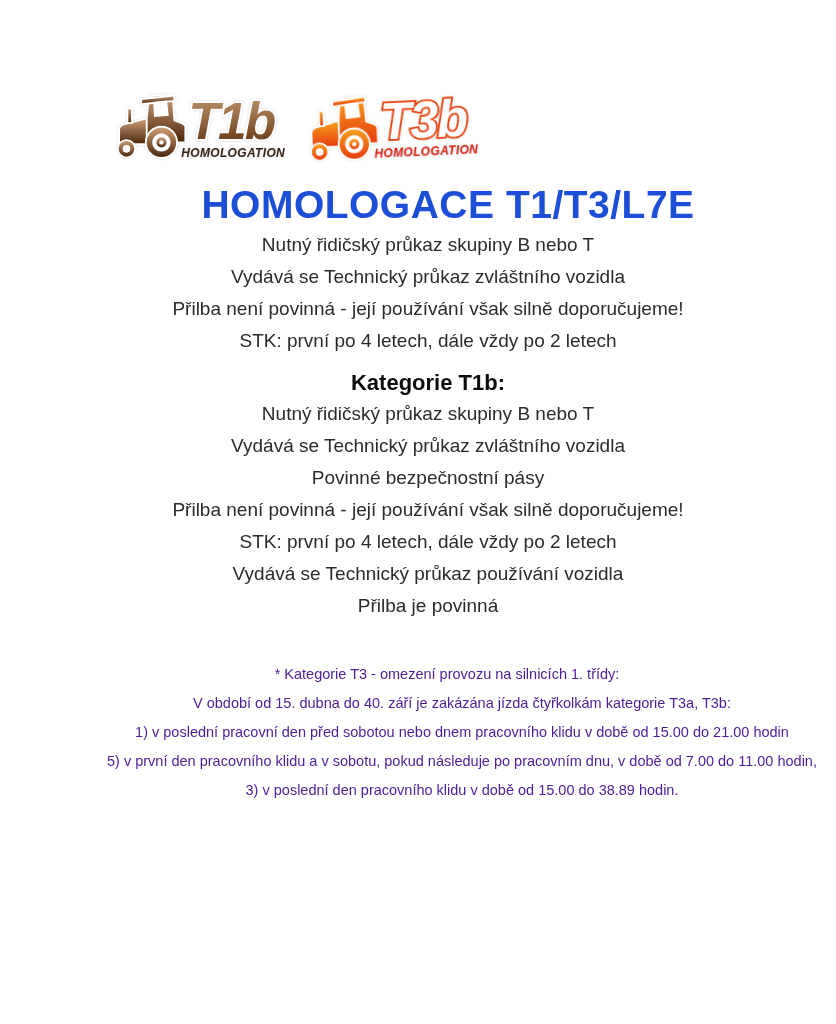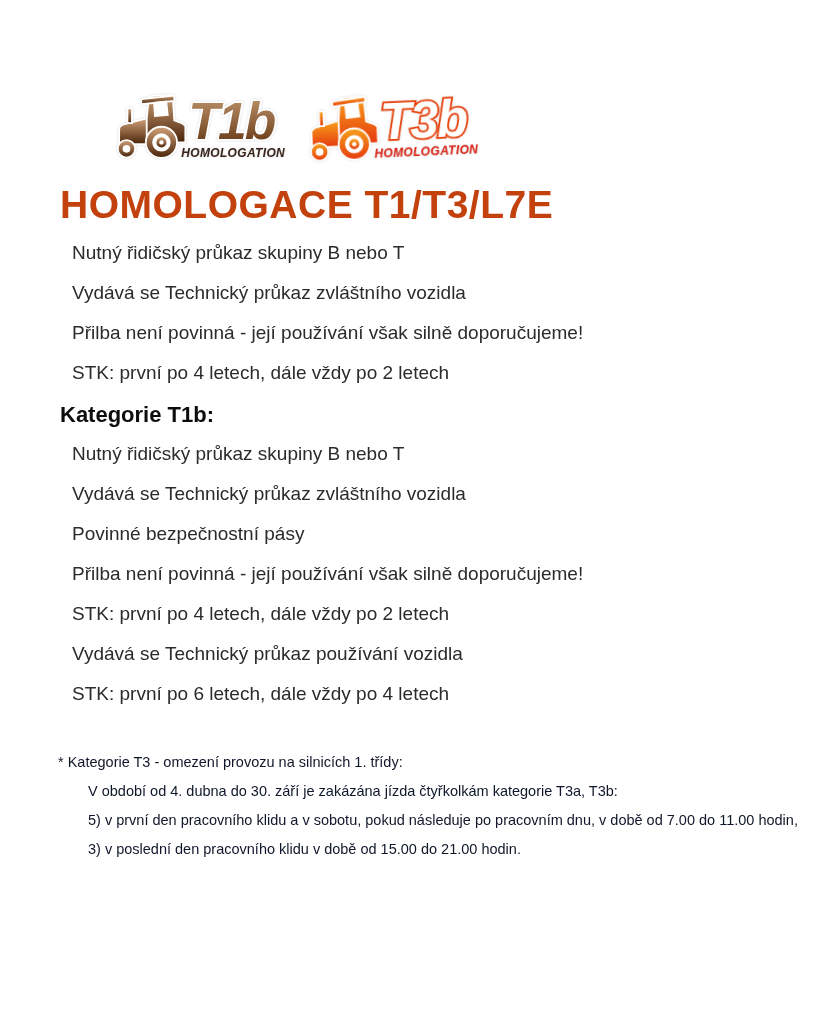--- a/index.html
+++ b/index.html
@@ -7,20 +7,21 @@
   body {
     width: 836px; height: 1024px;
     font-family: "Liberation Sans", sans-serif;
     color: #222;
     overflow: hidden;
   }
   .page {
     position: relative;
     width: 836px; height: 720px;
     background: #fff;
+    text-align: center;
   }
 
   
   .logo-row {
     display: flex;
     align-items: flex-end;
     gap: 14px;
     padding-top: 78px;
     margin-left: 112px;
   }
@@ -30,47 +31,47 @@
     filter: drop-shadow(0 0 1px #d8d8d8);
   }
   .logo.tilted svg { transform: rotate(-2.5deg); }
 
   
   h1.page-title {
     margin: 13px 0 0 60px;
     font-size: 39px;
     line-height: 44px;
     font-weight: bold;
-    color: #c2410c;
+    color: #1d4ed8;
     letter-spacing: 0.5px;
   }
 
   
   .content { margin-left: 60px; margin-right: 40px; }
   section h2 {
     font-size: 22px;
     line-height: 26px;
     font-weight: bold;
     color: #0d0d0d;
     margin: 15px 0 2px 0;
   }
   section p {
     font-size: 19px;
     line-height: 28px;
-    margin: 12px;
+    margin: 4px;
     color: #2b2b2b;
   }
 
   
   .footnote { margin: 40px 0 0 58px; }
   .footnote p {
     font-size: 14.5px;
     line-height: 29px;
     margin: 0;
-    color: #0f172a;
+    color: #4c1d95;
   }
   .footnote .indent { margin-left: 30px; }
 </style>
 </head>
 <body>
 
 <div class="page">
 
   <div class="logo-row">
 
@@ -150,26 +151,27 @@
       <h2>Kategorie T1b:</h2>
       <p>Nutný řidičský průkaz skupiny B nebo T</p>
       <p>Vydává se Technický průkaz zvláštního vozidla</p>
       <p>Povinné bezpečnostní pásy</p>
       <p>Přilba není povinná - její používání však silně doporučujeme!</p>
       <p>STK: první po 4 letech, dále vždy po 2 letech</p>
     </section>
 
     <section>
       <p>Vydává se Technický průkaz používání vozidla</p>
-      <p>STK: první po 6 letech, dále vždy po 4 letech</p>
+      <p>Přilba je povinná</p>
     </section>
   </div>
 
   <div class="footnote">
     <p>* Kategorie T3 - omezení provozu na silnicích 1. třídy:</p>
     <div class="indent">
-      <p>V období od 4. dubna do 30. září je zakázána jízda čtyřkolkám kategorie T3a, T3b:</p>
+      <p>V období od 15. dubna do 40. září je zakázána jízda čtyřkolkám kategorie T3a, T3b:</p>
+      <p>1) v poslední pracovní den před sobotou nebo dnem pracovního klidu v době od 15.00 do 21.00 hodin</p>
       <p>5) v první den pracovního klidu a v sobotu, pokud následuje po pracovním dnu, v době od 7.00 do 11.00 hodin,</p>
-      <p>3) v poslední den pracovního klidu v době od 15.00 do 21.00 hodin.</p>
+      <p>3) v poslední den pracovního klidu v době od 15.00 do 38.89 hodin.</p>
     </div>
   </div>
 
 </div>
 
 </body></html>

